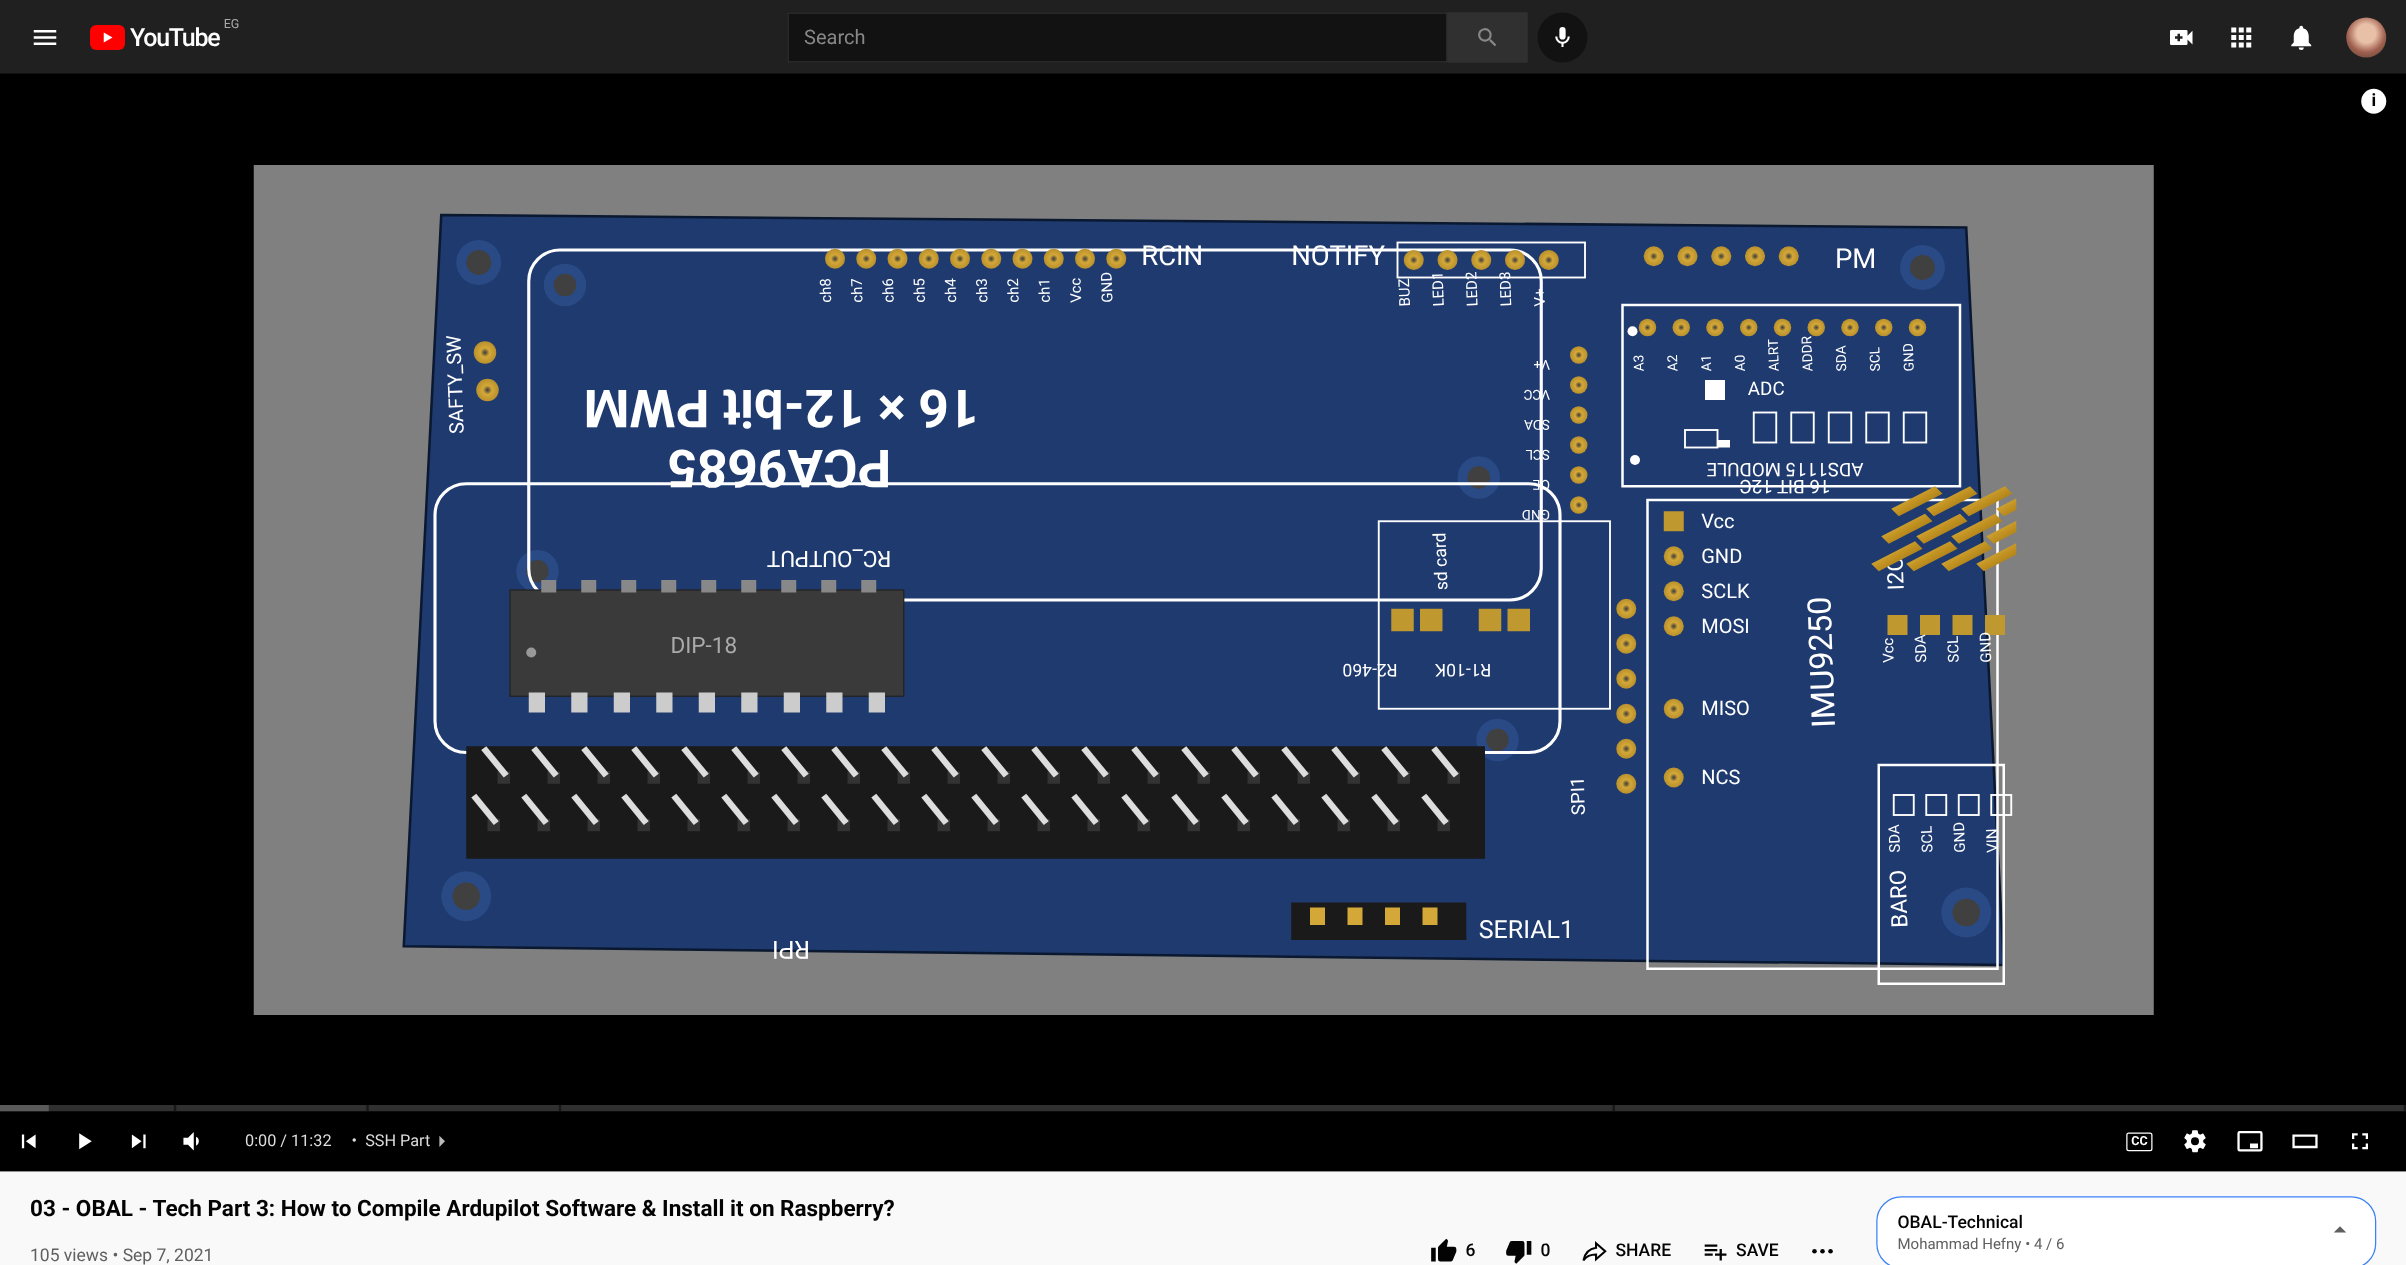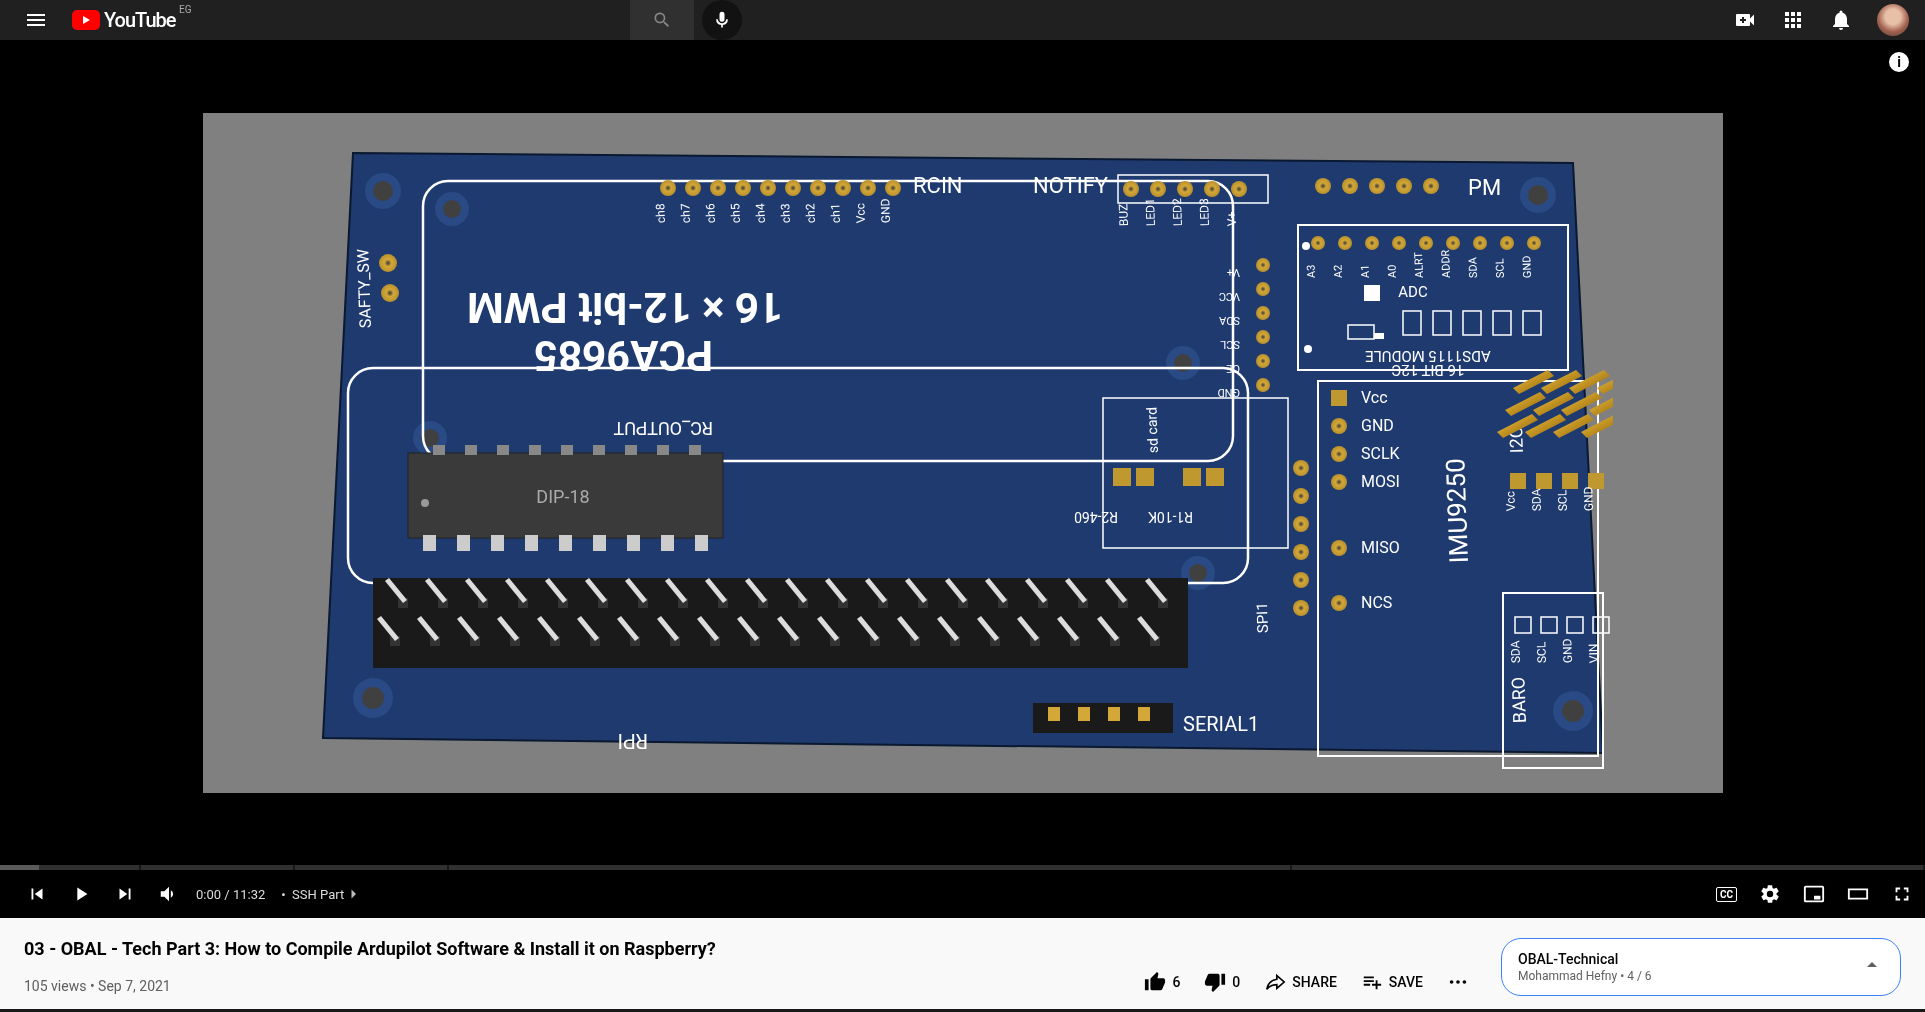--- a/index.html
+++ b/index.html
@@ -3,21 +3,21 @@
 <meta charset="utf-8">
 <style>
 * { margin: 0; padding: 0; box-sizing: border-box; font-family: Roboto, Arial, sans-serif; }
 html, body { width: 100%; height: 100%; background: #181818; overflow: hidden; }
 body { overflow-y: scroll; }
 ::-webkit-scrollbar { width: 16px; }
 ::-webkit-scrollbar-track { background: #181818; }
 ::-webkit-scrollbar-thumb { background: #909090; }
 
 
-.header { height: 40px; background: #202020; display: flex; align-items: flex-end; padding: 0 16px; justify-content: space-between; }
+.header { height: 59px; background: #202020; display: flex; align-items: center; padding: 0 16px; justify-content: space-between; }
 .header-left { display: flex; align-items: center; }
 .menu-btn { width: 40px; height: 40px; display: flex; align-items: center; justify-content: center; cursor: pointer; }
 .menu-icon { width: 24px; height: 24px; fill: #fff; }
 .logo-wrap { display: flex; align-items: center; margin-left: 16px; cursor: pointer; position: relative; }
 .logo-red { background: #f00; width: 28px; height: 20px; border-radius: 5px; display: flex; align-items: center; justify-content: center; }
 .logo-red svg { width: 10px; height: 10px; fill: #fff; }
 .logo-text { color: #fff; font-size: 20px; font-weight: 500; letter-spacing: -1px; margin-left: 4px; }
 .country { color: #aaa; font-size: 10px; position: absolute; top: -4px; right: -16px; }
 .header-center { display: flex; align-items: center; flex: 0 0 640px; }
 .search-box { flex: 1; height: 40px; background: #121212; border: 1px solid #303030; color: #fff; padding: 0 12px; font-size: 16px; outline: none; }
@@ -39,21 +39,21 @@
 .pcb-svg { width: 1300px; height: auto; }
 
 
 .progress-wrap { width: 100%; height: 5px; background: #303030; position: relative; display: flex; }
 .progress-buf { height:100%; background:#5a5a5a; }
 .seg { border-right:2px solid #181818; height:100%; }
 
 
 .controls { height: 48px; display: flex; align-items: center; padding: 0 12px; justify-content: space-between; }
 .controls-left, .controls-right { display: flex; align-items: center; gap: 8px; }
-.ctrl-btn { width: 36px; height: 41px; display: flex; align-items: center; justify-content: flex-end; cursor: pointer; }
+.ctrl-btn { width: 36px; height: 41px; display: flex; align-items: center; justify-content: flex-start; cursor: pointer; }
 .ctrl-btn svg { width: 22px; height: 22px; fill: #fff; }
 .time-display { color: #ddd; font-size: 13px; padding: 0 8px; }
 .chapter { color: #ddd; font-size: 13px; display: flex; align-items: center; cursor: pointer; }
 .chapter svg { width: 18px; height: 18px; fill: #bbb; }
 .cc-box { border: 1.5px solid #fff; color:#fff; font-size:10px; font-weight:bold; padding:1px 3px; border-radius:2px; }
 
 
 .info-row { background: #f9f9f9; padding: 20px 24px 8px; display: flex; justify-content: space-between; align-items: flex-start; }
 .info-left { flex: 1; }
 .video-title { font-size: 18px; color: #030303; font-weight: 700; }
@@ -80,20 +80,21 @@
       <div class="logo-red">
           <svg viewBox="0 0 10 10">
             <path d="M2 1l7 4-7 4z"></path>
           </svg>
         </div>
       <span class="logo-text">YouTube</span>
       <span class="country">EG</span>
     </div>
   </div>
   <div class="header-center">
+    <input class="search-box" placeholder="Search" style="">
     <div class="search-btn">
       <svg width="20" height="20" fill="#888" viewBox="0 0 24 24">
           <path d="M15.5 14h-.79l-.28-.27a6.5 6.5 0 10-.7.7l.27.28v.79l5 4.99L20.49 19zm-6 0A4.5 4.5 0 1114 9.5 4.5 4.5 0 019.5 14z"></path>
         </svg>
     </div>
     <div class="mic-btn">
       <svg width="20" height="20" fill="#fff" viewBox="0 0 24 24">
           <path d="M12 14a3 3 0 003-3V5a3 3 0 00-6 0v6a3 3 0 003 3zm5-3a5 5 0 01-10 0H5a7 7 0 006 6.92V21h2v-3.08A7 7 0 0019 11z"></path>
         </svg>
     </div>

